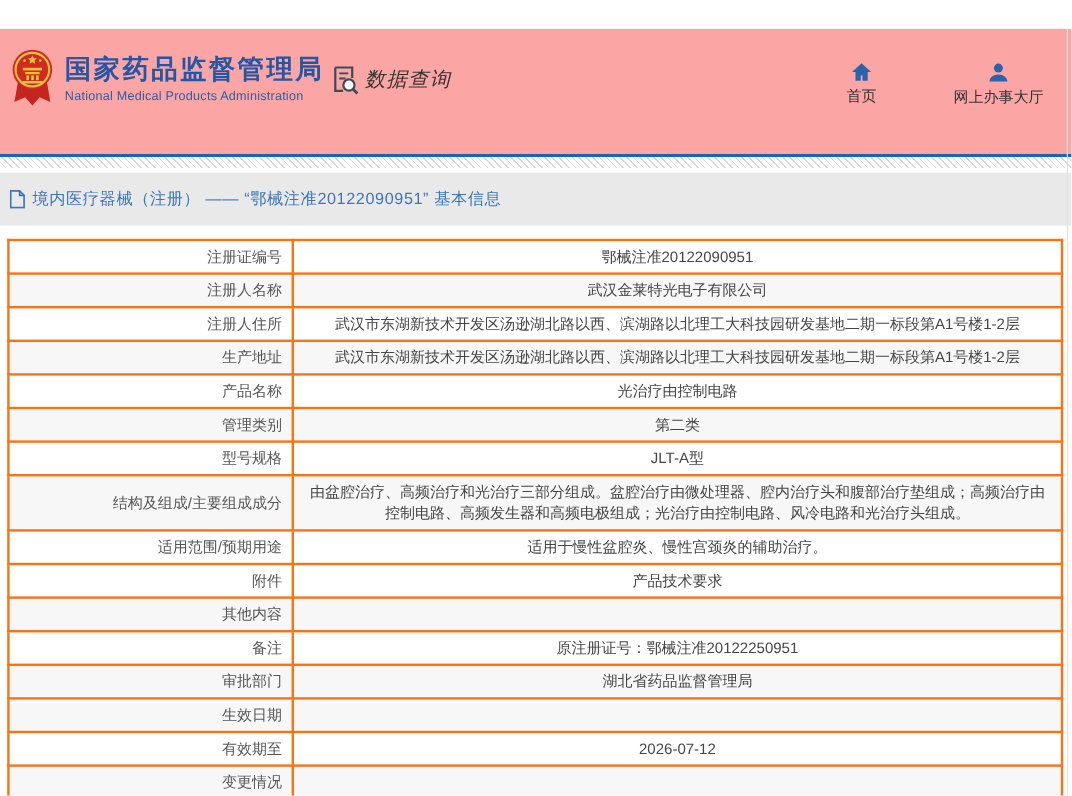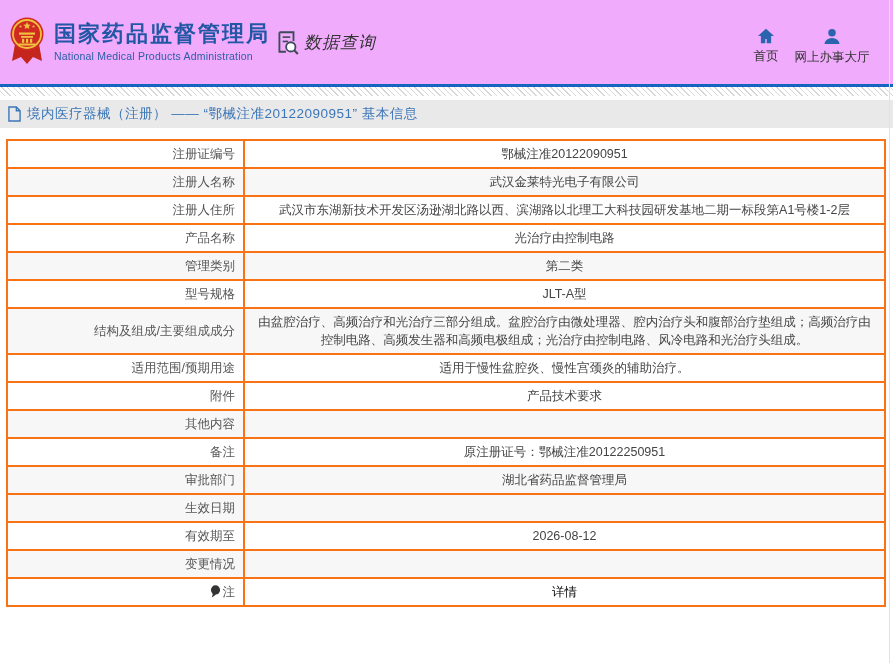--- a/index.html
+++ b/index.html
@@ -6,45 +6,45 @@
   html, body {
     width: 893px; height: 663px;
     background: #ffffff;
     font-family: "Liberation Sans", "DejaVu Sans", sans-serif;
     overflow: hidden;
     position: relative;
   }
   .page { width: 893px; height: 663px; position: relative; background: #fff; }
 
   
-  .site-header { position: relative; height: 84px; background: #f0abfc; }
+  .site-header { position: relative; height: 104px; background: #fca5a5; margin-top: 24px; }
   .logo-group { position: absolute; left: 9px; top: 17px; display: flex; align-items: flex-start; }
   .logo-emblem { width: 36px; height: 48px; flex: 0 0 auto; }
   .logo-text { margin-left: 9px; }
   .logo-zh { font-size: 22px; font-weight: bold; color: #2257a5; letter-spacing: 2px; line-height: 28px; margin-top: 3px; }
   .logo-en { font-size: 10.5px; color: #2b5ea7; margin-top: 2px; letter-spacing: 0.2px; }
 
   .section-title { position: absolute; left: 274px; top: 29px; display: flex; align-items: center; gap: 4px; }
   .section-title .label { font-size: 17px; color: #333; letter-spacing: 1px; font-style: italic; }
 
   .top-nav-item { position: absolute; top: 28px; display: flex; flex-direction: column; align-items: center; gap: 4px; cursor: pointer; }
   .top-nav-item .nav-label { font-size: 12.5px; color: #333; white-space: nowrap; }
-  .nav-home { left: 744px; width: 44px; }
+  .nav-home { left: 696px; width: 44px; }
   .nav-hall { left: 786px; width: 92px; }
 
   .blue-rule { height: 3px; background: #1565c0; }
   .stripe-band {
     height: 9px;
     background: repeating-linear-gradient(45deg, #ffffff 0px, #ffffff 3px, #d8d8d8 3px, #d8d8d8 4px);
   }
 
   
   .title-bar {
     margin-top: 4px;
-    height: 28px; background: #e9e9e9;
+    height: 44px; background: #e9e9e9;
     display: flex; align-items: center;
     padding-left: 8px; gap: 6px;
   }
   .title-bar .title-text { font-size: 13.5px; color: #3b76b8; letter-spacing: 0.5px; }
 
   
   .info-table {
     border-collapse: collapse; table-layout: fixed;
     width: 880px; margin: 11px 0 0 6px;
   }
@@ -139,20 +139,24 @@
           <td class="value-cell">鄂械注准20122090951</td>
         </tr>
         <tr class="row-even">
           <td class="label-cell">注册人名称</td>
           <td class="value-cell">武汉金莱特光电子有限公司</td>
         </tr>
         <tr class="row-odd">
           <td class="label-cell">注册人住所</td>
           <td class="value-cell">武汉市东湖新技术开发区汤逊湖北路以西、滨湖路以北理工大科技园研发基地二期一标段第A1号楼1-2层</td>
         </tr>
+        <tr class="row-even">
+          <td class="label-cell">生产地址</td>
+          <td class="value-cell">武汉市东湖新技术开发区汤逊湖北路以西、滨湖路以北理工大科技园研发基地二期一标段第A1号楼1-2层</td>
+        </tr>
         <tr class="row-odd">
           <td class="label-cell">产品名称</td>
           <td class="value-cell">光治疗由控制电路</td>
         </tr>
         <tr class="row-even">
           <td class="label-cell">管理类别</td>
           <td class="value-cell">第二类</td>
         </tr>
         <tr class="row-odd">
           <td class="label-cell">型号规格</td>
@@ -181,21 +185,21 @@
         <tr class="row-even">
           <td class="label-cell">审批部门</td>
           <td class="value-cell">湖北省药品监督管理局</td>
         </tr>
         <tr class="row-even">
           <td class="label-cell">生效日期</td>
           <td class="value-cell"></td>
         </tr>
         <tr class="row-odd">
           <td class="label-cell">有效期至</td>
-          <td class="value-cell">2026-08-12</td>
+          <td class="value-cell">2026-07-12</td>
         </tr>
         <tr class="row-even">
           <td class="label-cell">变更情况</td>
           <td class="value-cell"></td>
         </tr>
         <tr class="row-odd">
           <td class="label-cell"><svg width="11" height="13" viewBox="0 0 12 14" class="note-icon">
               <circle cx="6" cy="5.3" r="5" fill="#333"></circle>
               <path d="M3.3 8.8 L2 13.5 L6.6 10.2 Z" fill="#333"></path>
             </svg>注</td>

